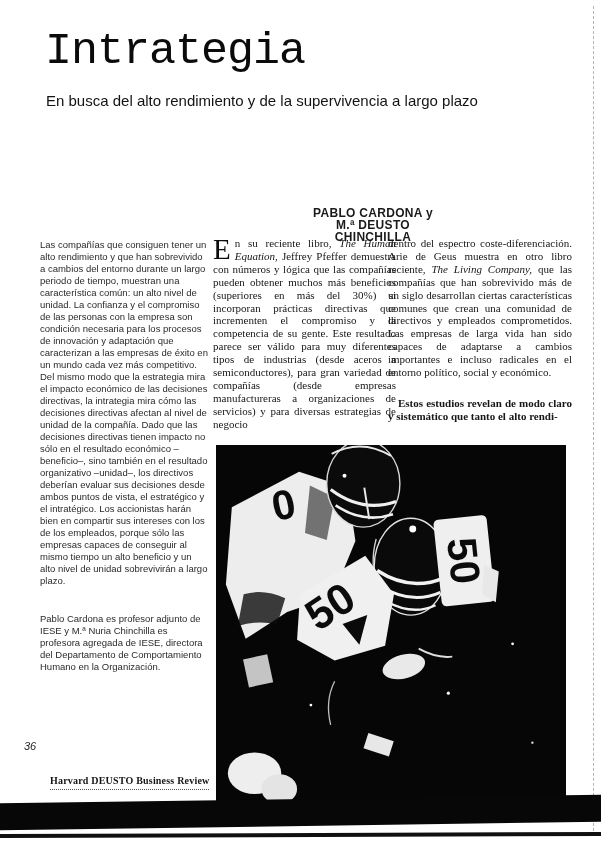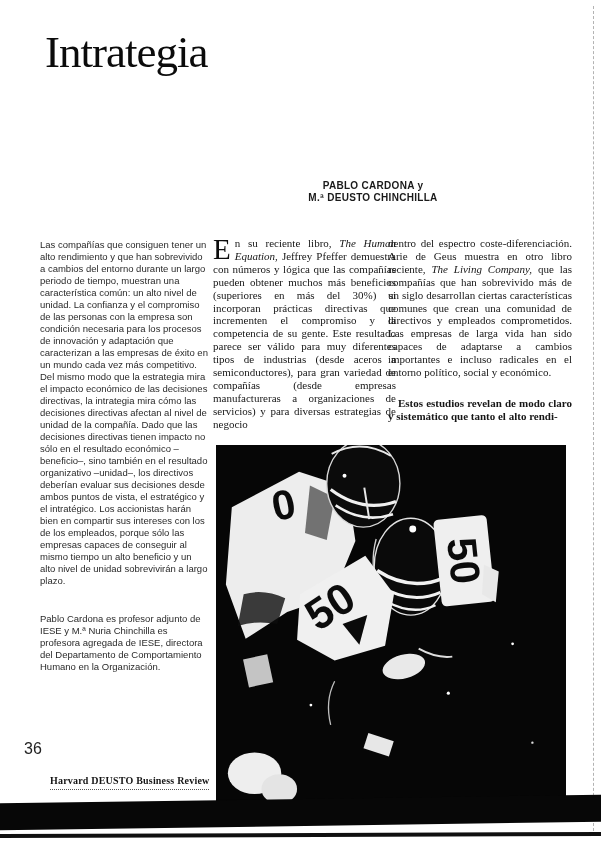--- a/index.html
+++ b/index.html
@@ -4,30 +4,30 @@
 <style>
   html,body{margin:0;padding:0;}
   body{
     width:601px;height:846px;position:relative;background:#f4f4f2;
     font-family:"Liberation Sans",sans-serif;overflow:hidden;
   }
   .page{position:absolute;left:0;top:0;width:601px;height:846px;background:#ffffff;overflow:hidden;}
 
   .title{
     position:absolute;left:45px;top:26px;width:420px;
-    font-family:Liberation Serif, serif;font-size:45px;font-weight:normal;
+    font-family:Liberation Mono, monospace;font-size:45px;font-weight:normal;
     letter-spacing:-1px;color:#0b0b0b;
   }
   .subtitle{
     position:absolute;left:46px;top:92px;width:480px;
     font-size:15px;color:#131313;letter-spacing:0;
   }
   .byline{
-    position:absolute;left:298px;top:180px;width:150px;
-    text-align:center;font-size:10px;font-weight:bold;color:#1a1a1a;
+    position:absolute;left:298px;top:207px;width:150px;
+    text-align:center;font-size:12px;font-weight:bold;color:#1a1a1a;
     line-height:12px;letter-spacing:.3px;
   }
 
   .sidebar{
     position:absolute;left:40px;top:239px;width:168px;
     font-size:9.5px;line-height:12px;color:#2a2a2a;text-align:left;
   }
   .sidebar .bio{margin-top:26px;}
 
   .bodycol{
@@ -43,21 +43,21 @@
   }
   .ital{font-style:italic;}
   .para2{text-indent:10px;margin-top:18px;font-weight:bold;}
 
   .photo{
     position:absolute;left:216px;top:445px;width:350px;height:356px;
     background:#060606;
   }
   .photo svg{display:block;width:100%;height:100%;}
 
-  .pagenum{position:absolute;left:24px;top:740px;font-size:16px;color:#222;}
+  .pagenum{position:absolute;left:24px;top:740px;font-size:11px;color:#222;font-style:italic;}
   .footer{
     position:absolute;left:50px;top:775px;
     font-family:Liberation Serif, serif;font-size:10px;font-weight:bold;color:#141414;
     border-bottom:1px dotted #555;padding-bottom:3px;letter-spacing:.2px;
   }
 
   .scan-edge-right{
     position:absolute;left:593px;top:6px;height:830px;width:0;
     border-left:1.5px dashed #9a9a9a;opacity:.75;
   }
@@ -70,20 +70,21 @@
     background:#101010;transform:rotate(-0.2deg);
   }
 </style>
 </head>
 <body>
 
 <div class="page">
 
   <div class="title">Intrategia</div>
 
+  <div class="subtitle">En busca del alto rendimiento y de la supervivencia a largo plazo</div>
 
   <div class="byline">
     <div>PABLO CARDONA y</div>
     <div>M.ª DEUSTO CHINCHILLA</div>
   </div>
 
   <div class="sidebar">
     <div class="abstract">Las compañías que consiguen tener un alto rendimiento y que han sobrevivido a cambios del entorno durante un largo periodo de tiempo, muestran una característica común: un alto nivel de unidad. La confianza y el compromiso de las personas con la empresa son condición necesaria para los procesos de innovación y adaptación que caracterizan a las empresas de éxito en un mundo cada vez más competitivo. Del mismo modo que la estrategia mira el impacto económico de las decisiones directivas, la intrategia mira cómo las decisiones directivas afectan al nivel de unidad de la compañía. Dado que las decisiones directivas tienen impacto no sólo en el resultado económico –beneficio–, sino también en el resultado organizativo –unidad–, los directivos deberían evaluar sus decisiones desde ambos puntos de vista, el estratégico y el intratégico. Los accionistas harán bien en compartir sus intereses con los de los empleados, porque sólo las empresas capaces de conseguir al mismo tiempo un alto beneficio y un alto nivel de unidad sobrevivirán a largo plazo.</div>
     <div class="bio">Pablo Cardona es profesor adjunto de IESE y M.ª Nuria Chinchilla es profesora agregada de IESE, directora del Departamento de Comportamiento Humano en la Organización.</div>
   </div>

